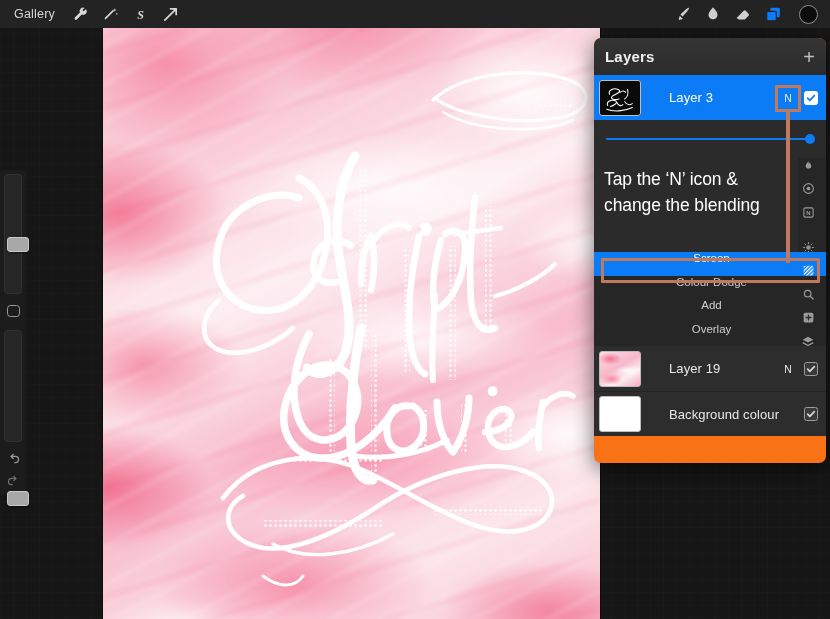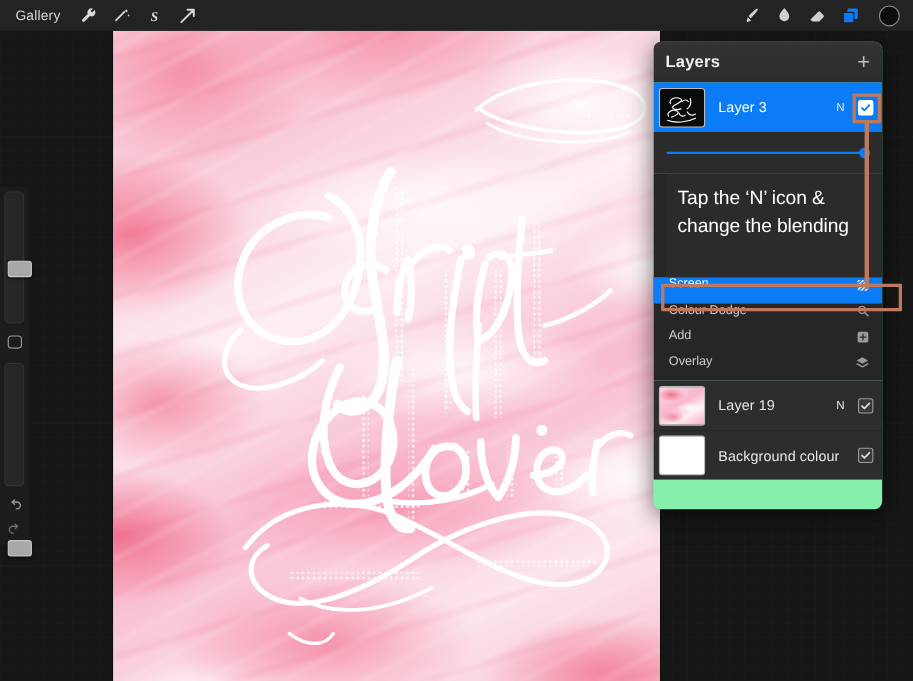--- a/index.html
+++ b/index.html
@@ -116,22 +116,22 @@
         rgba(236,74,112,.11) 22px 27px,
         rgba(236,74,112,0) 27px 52px);
     filter:blur(2px);
     opacity:.85;
   }
   .lettering { position:absolute; inset:0; }
   .lettering svg { width:100%; height:100%; display:block; }
 
   
   .layers-panel {
-    position:absolute; left:594px; top:38px; width:208px; height:425px;
-    background:#86efac; border-radius:7px;
+    position:absolute; left:594px; top:38px; width:232px; height:425px;
+    background:#f97316; border-radius:7px;
     box-shadow:0 6px 22px rgba(0,0,0,.55);
     overflow:hidden; z-index:35;
     font-size:12.5px; color:#cfcfcf;
   }
   .lp-header {
     height:37px; display:flex; align-items:center; padding:0 11px;
     background:linear-gradient(180deg,#343434,#2c2c2c);
   }
   .lp-title { font-size:15px; color:#f0f0f0; font-weight:600; letter-spacing:.2px; }
   .lp-plus { margin-left:auto; color:#bfbfbf; font-size:20px; line-height:1; font-weight:300; }
@@ -152,21 +152,21 @@
   .thumb-dark { background:#0a0a0a; display:flex; align-items:center; justify-content:center; }
   .thumb-dark svg { width:100%; height:100%; }
   .thumb-marble {
     background:
       radial-gradient(ellipse 50% 30% at 25% 20%, rgba(240,95,128,.8), transparent 60%),
       radial-gradient(ellipse 55% 25% at 70% 55%, rgba(255,255,255,.9), transparent 60%),
       radial-gradient(ellipse 45% 28% at 30% 80%, rgba(242,110,142,.75), transparent 60%),
       linear-gradient(150deg,#fbdde6,#f7b8cb 45%,#fdeef2 70%,#f6aec3);
   }
   .thumb-white { background:#ffffff; }
-  .layer-name { margin-left:12px; font-size:13px; color:#e8e8e8; letter-spacing:.1px; }
+  .layer-name { margin-left:28px; font-size:13px; color:#e8e8e8; letter-spacing:.1px; }
   .layer-row.selected .layer-name { color:#ffffff; }
   .layer-right { margin-left:auto; display:flex; align-items:center; gap:9px; }
   .blend-n {
     font-size:10.5px; color:#e9e9e9; width:14px; text-align:center;
   }
   .chk {
     width:14px; height:14px; border-radius:2.5px;
     border:1px solid #9c9c9c; background:#3a3a3a;
     display:flex; align-items:center; justify-content:center;
   }
@@ -182,29 +182,29 @@
   .op-labels { display:flex; justify-content:space-between; font-size:11.5px; color:#9a9a9a; margin-bottom:6px; }
   .op-track { position:relative; height:2px; background:#0b7cf6; border-radius:2px; }
   .op-knob {
     position:absolute; right:-1px; top:-4px; width:10px; height:10px;
     border-radius:50%; background:#0b7cf6;
   }
 
   
   .blend-list { background:#262626; position:relative; }
   .blend-item {
-    position:relative; display:flex; align-items:flex-start;
-    height:23.5px; padding:0 11px 0 14px; font-size:11.5px; color:#cdcdcd;
+    position:relative; display:flex; align-items:center;
+    height:23.5px; padding:0 11px 0 14px; font-size:11.5px; color:#cdcdcd;flex-direction:column;
   }
   .blend-item.sel { background:#0b7cf6; color:#ffffff; }
   .bi-ico { margin-left:auto; width:14px; height:14px; display:flex; align-items:center; justify-content:center; }
 
   
   .callout {
-    position:absolute; left:12px; top:0; width:204px; height:94px;
+    position:absolute; left:0; top:0; width:204px; height:94px;
     background:#2b2b2b;
     padding:8px 8px 0 10px;
     z-index:6;
   }
   .callout p {
     font-size:17.5px; line-height:26px; color:#ffffff; font-weight:400; letter-spacing:-.1px;
   }
 
   
   .ann-box {

